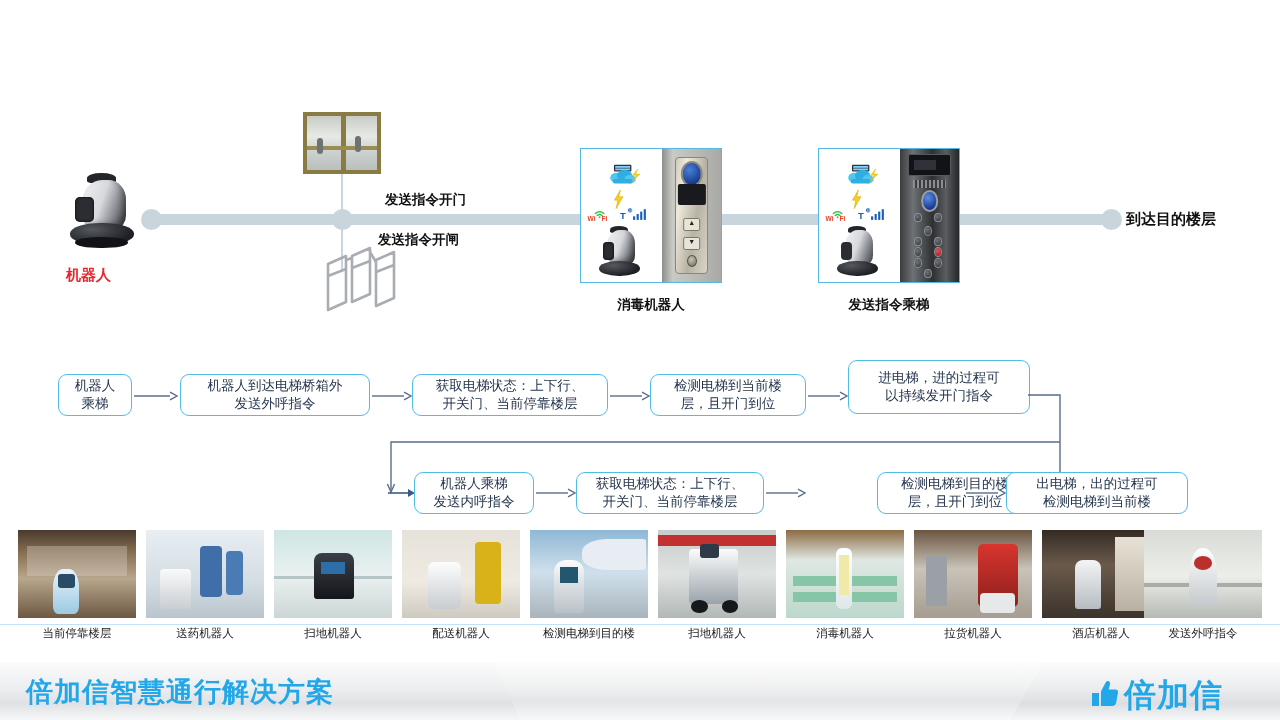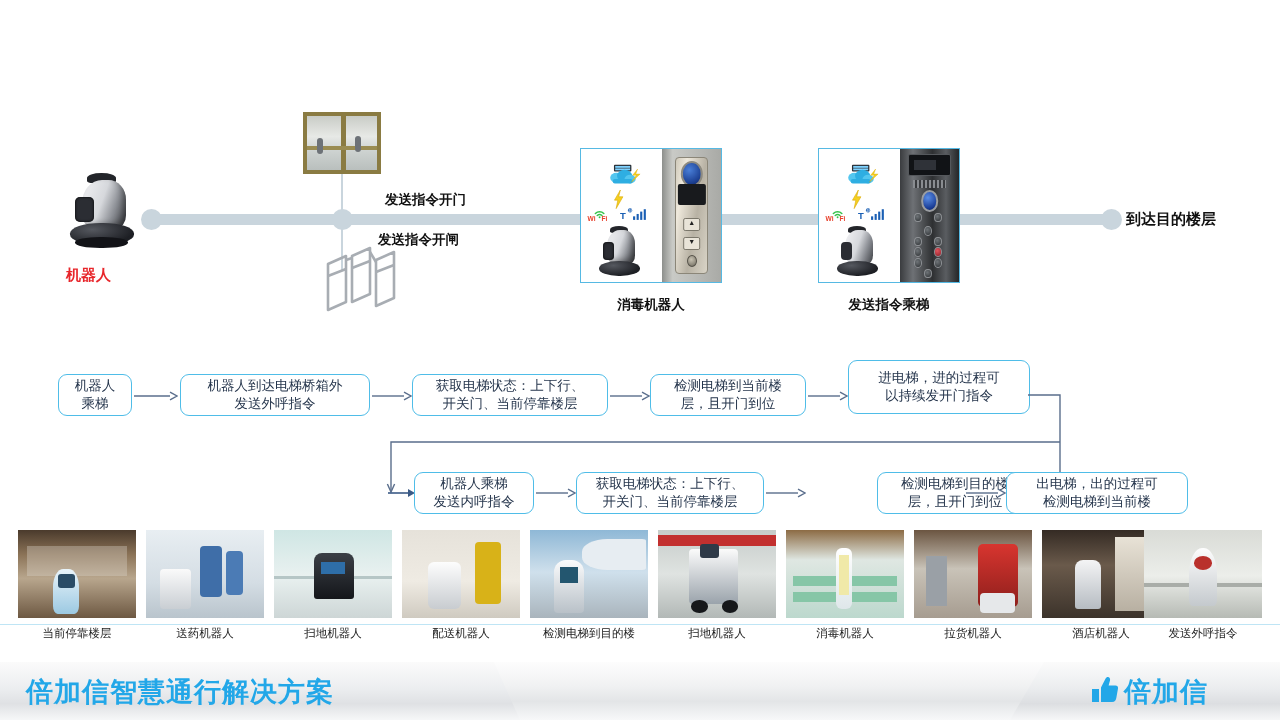--- a/index.html
+++ b/index.html
@@ -229,21 +229,21 @@
     clip-path: polygon(34px 0, 270px 0, 270px 58px, 0 58px);
   }
   .footer-title {
     position:absolute; left:26px; top:12px;
     font-size:27px; font-weight:bold; color:#22A7E8; letter-spacing:1px;
   }
   .brand {
     position:absolute; left:1090px; top:12px;
     display:flex; align-items:center; gap:4px;
   }
-  .brand-name { font-size:27px; font-weight:bold; color:#22A7E8; letter-spacing:1px; }
+  .brand-name { font-size:32px; font-weight:bold; color:#22A7E8; letter-spacing:1px; }
 </style>
 </head>
 <body>
 
 <div class="slide">
 
 
   <div>
     <div class="tl-vert tl-vert-up"></div>
     <div class="tl-vert tl-vert-down"></div>

